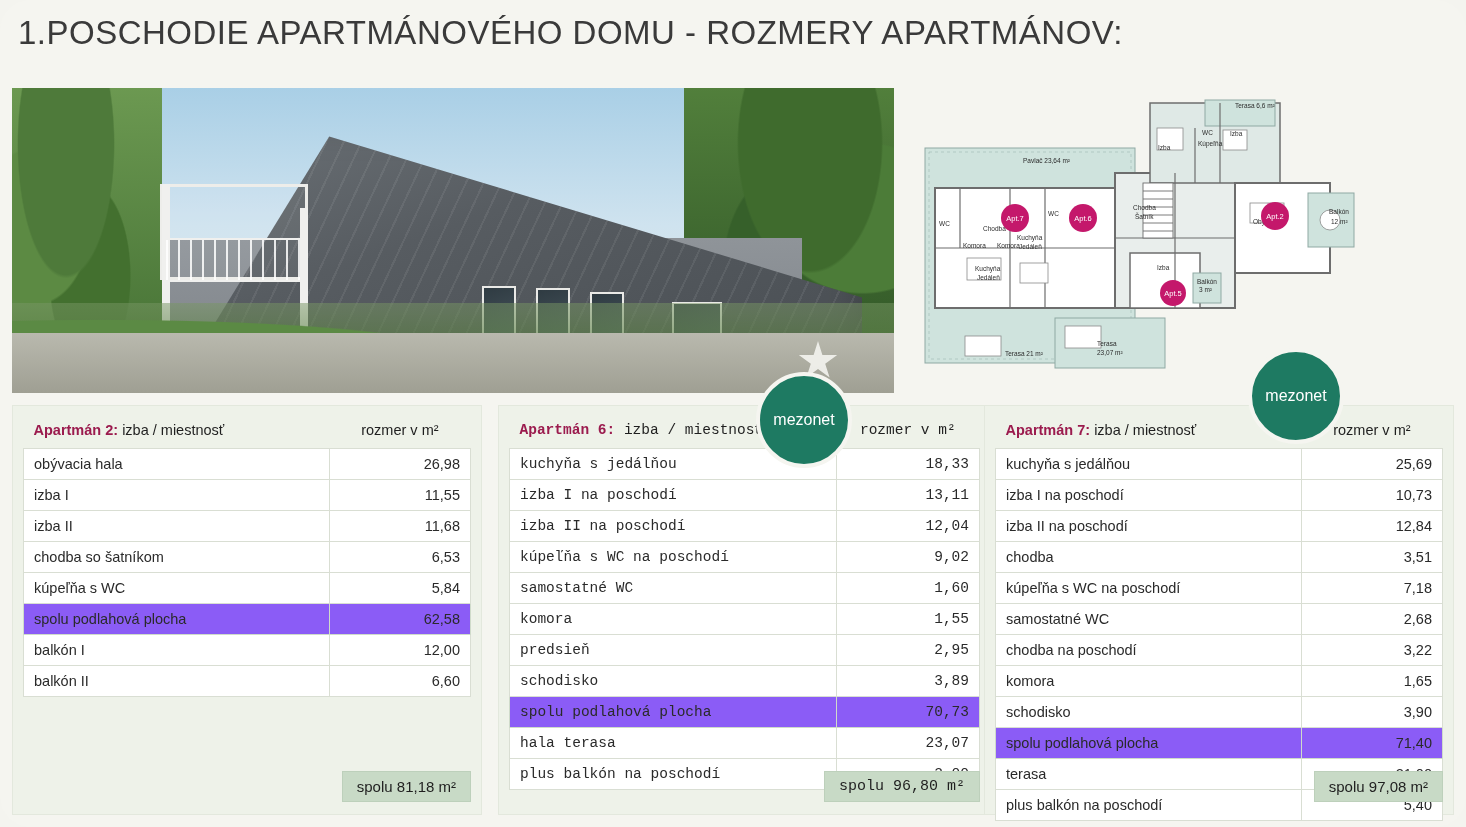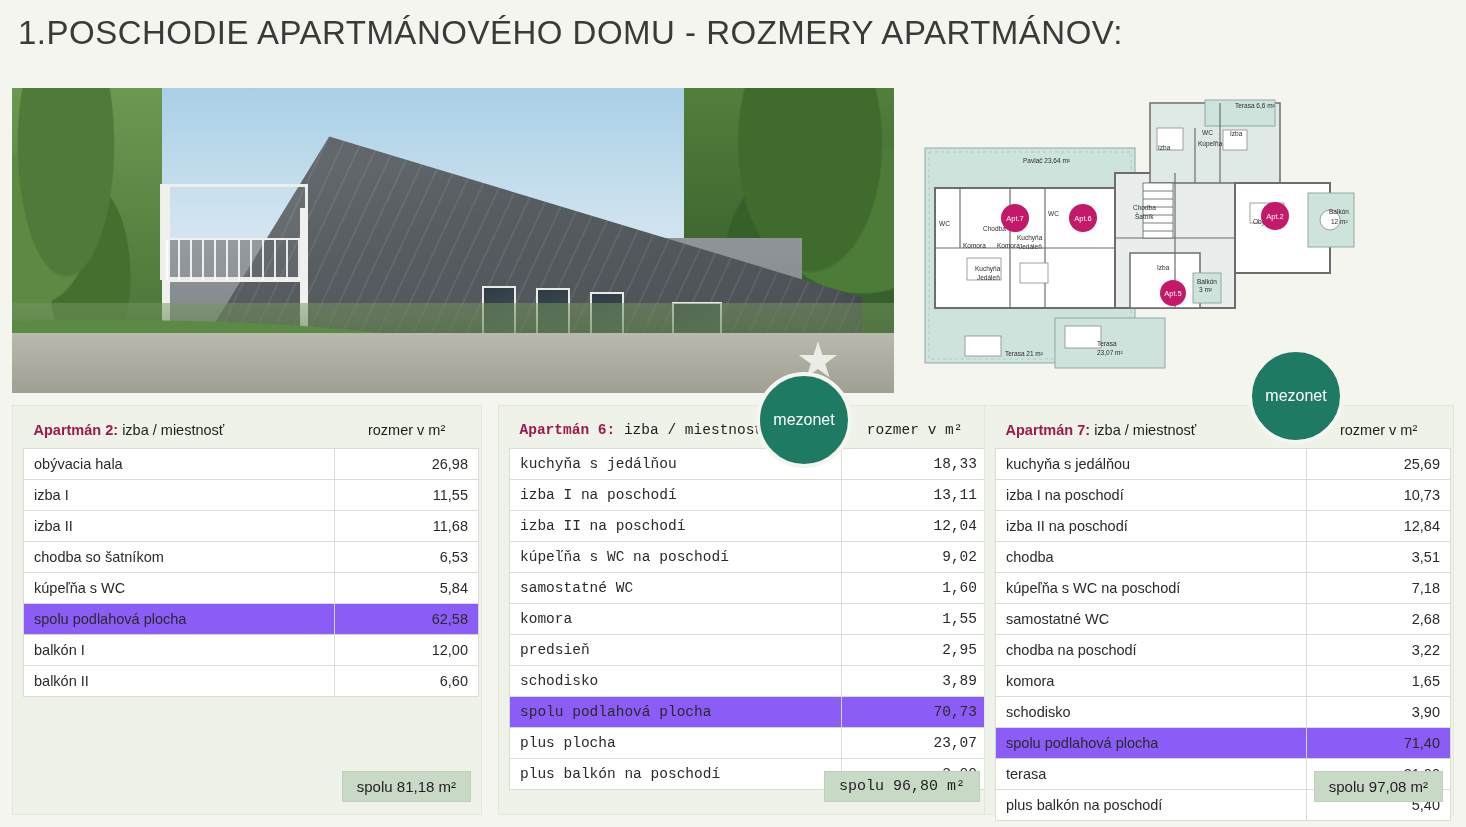--- a/index.html
+++ b/index.html
@@ -124,21 +124,21 @@
     left: 905px; top: 88px;
     width: 550px; height: 300px;
   }
   .plan svg { display: block; }
 
   
   .card {
     position: absolute;
     background: #eef2e9;
     border: 1px solid #e3e8dd;
-    padding: 10px 2px 12px 10px;
+    padding: 10px 10px 12px 10px;
   }
   .card.c1 { left: 12px;  top: 405px; width: 470px; height: 410px; }
   .card.c2 { left: 498px; top: 405px; width: 493px; height: 410px; font-family: Liberation Mono, monospace; }
   .card.c3 { left: 984px; top: 405px; width: 470px; height: 410px; }
 
   table.rooms {
     width: 100%;
     border-collapse: collapse;
     font-size: 14.5px;
     color: #2a2a2a;
@@ -397,21 +397,21 @@
           </tr>
           <tr class="">
             <td>schodisko</td>
             <td class="num">3,89</td>
           </tr>
           <tr class="sum">
             <td>spolu podlahová plocha</td>
             <td class="num">70,73</td>
           </tr>
           <tr class="">
-            <td>plus plocha</td>
+            <td>hala terasa</td>
             <td class="num">23,07</td>
           </tr>
           <tr class="">
             <td>plus balkón na poschodí</td>
             <td class="num">3,00</td>
           </tr>
         </tbody>
     </table>
     <div class="total">spolu 96,80 m²</div>
   </div>

